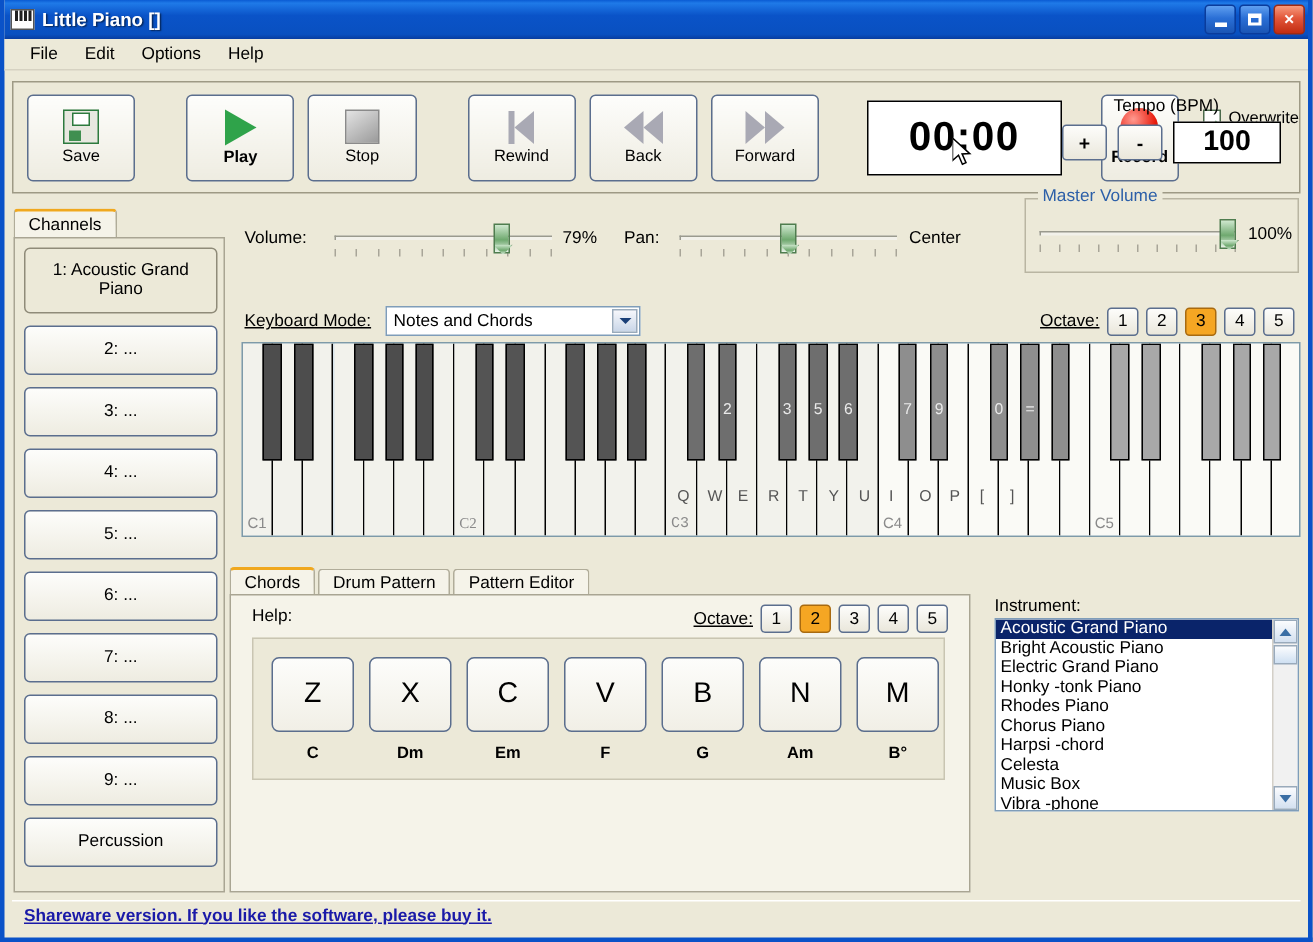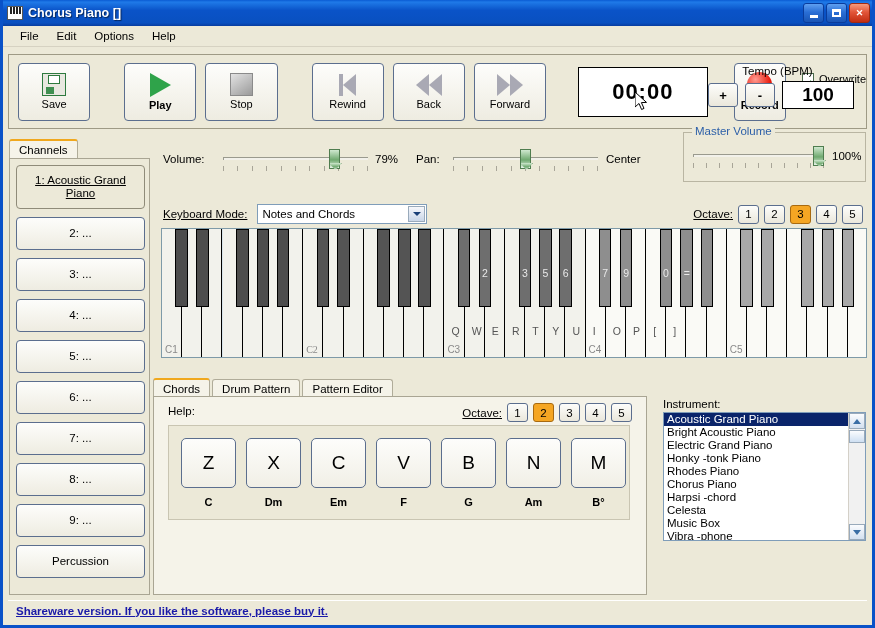--- a/index.html
+++ b/index.html
@@ -54,21 +54,21 @@
   .icoplay{width:0;height:0;border-left:21px solid #2fa34a;border-top:12px solid transparent;border-bottom:12px solid transparent;}
   .icostop{width:21px;height:21px;background:linear-gradient(145deg,#e3e3e3,#9a9a9a);border:1px solid #8a8a8a;}
   .tri{width:0;height:0;border-top:11px solid transparent;border-bottom:11px solid transparent;}
   .tri.l{border-right:13px solid #a9a9b4;}
   .tri.r{border-left:13px solid #a9a9b4;}
   .bar{width:4px;height:22px;background:#a9a9b4;}
   .icorow{display:flex;align-items:center;}
   .timebox{
     margin-left:32px;width:131px;height:50px;background:#fff;border:1.6px solid #000;box-sizing:border-box;
     display:flex;align-items:center;justify-content:center;
-    font-size:22px;font-weight:bold;letter-spacing:1px;
+    font-size:27px;font-weight:bold;letter-spacing:1px;
   }
   .recbtn{
     margin-left:26px;width:53px;height:58px;box-sizing:border-box;
     background:linear-gradient(180deg,#fdfdfb,#eeece1);
     border:1px solid #5b6e8e;border-radius:4px;
     display:flex;flex-direction:column;align-items:center;justify-content:center;gap:2px;
     font-size:11px;font-weight:bold;
   }
   .recdot{width:25px;height:25px;border-radius:50%;background:radial-gradient(circle at 34% 30%,#ff9a90,#e81b0c 62%,#a80d05);}
   .ovr{margin-left:16px;display:flex;align-items:flex-start;gap:5px;align-self:flex-start;margin-top:18px;font-size:11px;}
@@ -99,21 +99,21 @@
        border-radius:3px 3px 0 0;font-size:11.5px;position:relative;box-sizing:border-box;}
   .tab.on{background:#f5f3e9;border-top:2px solid #f0a81e;}
   .chanpanel{position:absolute;left:6px;top:158px;width:141px;height:437px;background:#ece9d8;border:1px solid #a9a593;box-sizing:border-box;padding:6px;}
   .chbtn{
     width:129px;height:33px;margin-bottom:8px;box-sizing:border-box;
     background:linear-gradient(180deg,#fdfdfb,#eeece1);
     border:1px solid #5b6e8e;border-radius:4px;
     display:flex;align-items:center;justify-content:center;text-align:center;
     font-size:11.5px;line-height:1.15;padding:0 4px;
   }
-  .chbtn.sel{height:44px;background:#ece9d8;border:1px solid #8f8b79;text-decoration:underline;}
+  .chbtn.sel{height:44px;background:#ece9d8;border:1px solid #8f8b79;}
 
   
   .kbrow{position:absolute;left:160px;top:203px;width:700px;height:22px;display:flex;align-items:center;}
   .ul{text-decoration:underline;font-size:11.5px;}
   .combo{margin-left:10px;width:170px;height:20px;background:#fff;border:1px solid #7f9db9;box-sizing:border-box;display:flex;align-items:center;padding-left:4px;font-size:11.5px;position:relative;}
   .combo .arrow{position:absolute;right:1px;top:1px;width:17px;height:16px;background:linear-gradient(180deg,#f6f7fb,#c9d6e8);border:1px solid #9ab;box-sizing:border-box;display:flex;align-items:center;justify-content:center;}
   .combo .arrow::after{content:"";border-left:4px solid transparent;border-right:4px solid transparent;border-top:4px solid #1a3f77;}
   .octgrp{position:absolute;right:0;display:flex;align-items:center;gap:5px;}
   .octbtn{width:21px;height:19px;background:linear-gradient(180deg,#fdfdfb,#eae7db);border:1px solid #5b6e8e;border-radius:3px;box-sizing:border-box;display:flex;align-items:center;justify-content:center;font-size:11.5px;}
   .octbtn.on{background:#f5a623;border-color:#a86a10;}
@@ -158,21 +158,21 @@
 
 <div class="win">
 
   <div class="titlebar">
     <div class="title-ico">
       <i style="left:2px"></i>
         <i style="left:5px"></i>
         <i style="left:8px"></i>
         <i style="left:11px"></i>
     </div>
-    <div class="title-txt">Chorus Piano []</div>
+    <div class="title-txt">Little Piano []</div>
     <div class="wbtns">
       <div class="wbtn">
           <div class="wb-min"></div>
         </div>
       <div class="wbtn">
           <div class="wb-max"></div>
         </div>
       <div class="wbtn close">
           <span class="g">✕</span>
         </div>
@@ -350,21 +350,21 @@
       <div class="wk" style="left: 242.057px; width: 20.1714px;"></div>
       <div class="wk" style="left: 262.229px; width: 20.1714px;"></div>
       <div class="klabel" style="left: 144.2px; bottom: 2px; font-family: Liberation Serif, serif;">C2</div>
       <div class="wk" style="left: 282.4px; width: 20.1714px;"></div>
       <div class="wk" style="left: 302.571px; width: 20.1714px;"></div>
       <div class="wk" style="left: 322.743px; width: 20.1714px;"></div>
       <div class="wk" style="left: 342.914px; width: 20.1714px;"></div>
       <div class="wk" style="left: 363.086px; width: 20.1714px;"></div>
       <div class="wk" style="left: 383.257px; width: 20.1714px;"></div>
       <div class="wk" style="left: 403.429px; width: 20.1714px;"></div>
-      <div class="klabel" style="left: 285.4px; bottom: 2px;">C3</div>
+      <div class="klabel" style="left: 285.4px; bottom: 2px; font-family: Liberation Mono, monospace;">C3</div>
       <div class="wk pale" style="left: 423.6px; width: 20.1714px;"></div>
       <div class="wk pale" style="left: 443.771px; width: 20.1714px;"></div>
       <div class="wk pale" style="left: 463.943px; width: 20.1714px;"></div>
       <div class="wk pale" style="left: 484.114px; width: 20.1714px;"></div>
       <div class="wk pale" style="left: 504.286px; width: 20.1714px;"></div>
       <div class="wk pale" style="left: 524.457px; width: 20.1714px;"></div>
       <div class="wk pale" style="left: 544.629px; width: 20.1714px;"></div>
       <div class="klabel" style="left: 426.6px; bottom: 2px;">C4</div>
       <div class="wk pale" style="left: 564.8px; width: 20.1714px;"></div>
       <div class="wk pale" style="left: 584.971px; width: 20.1714px;"></div>

